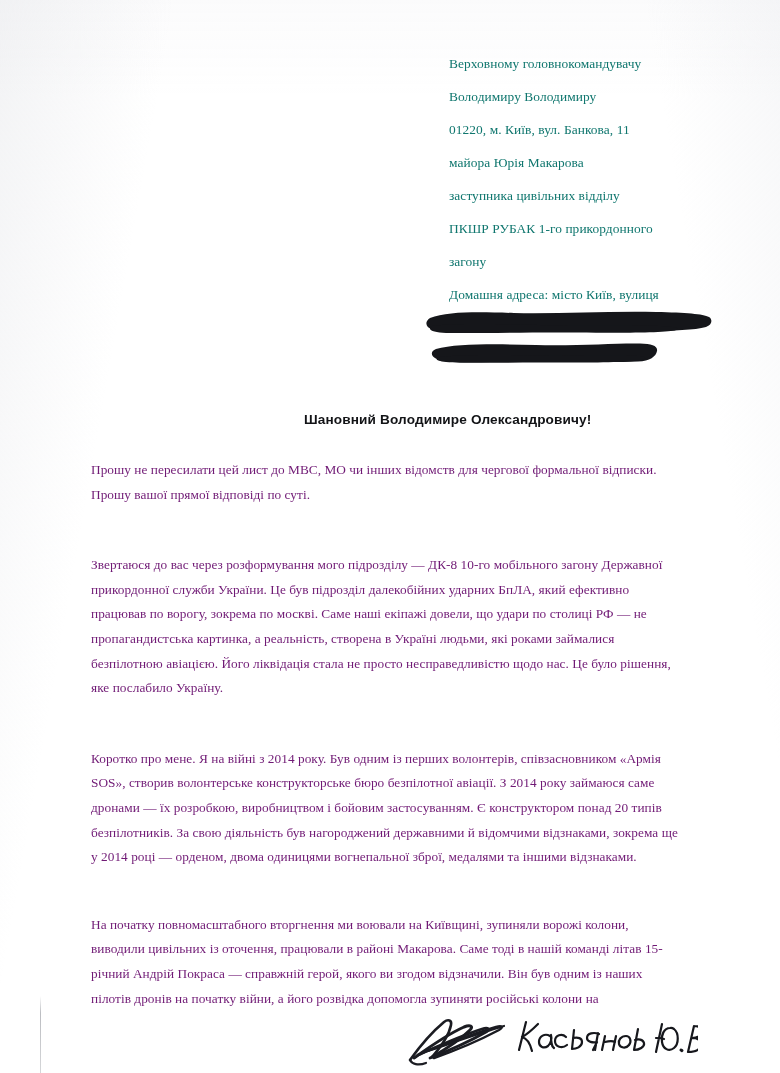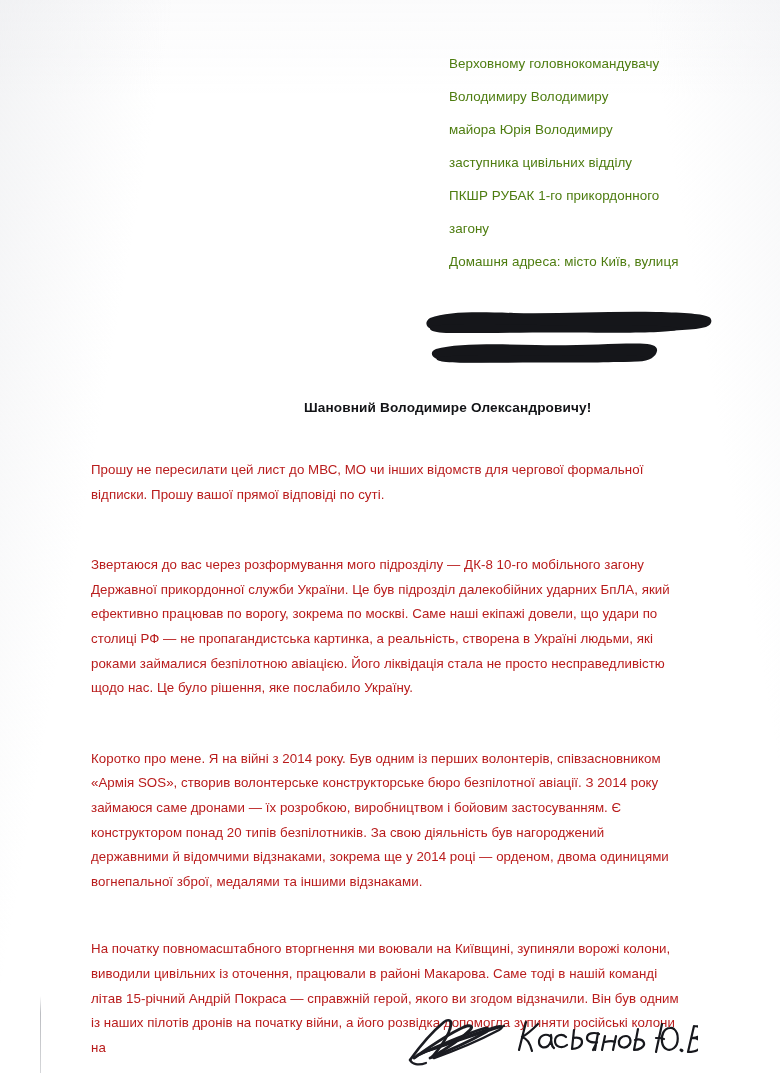--- a/index.html
+++ b/index.html
@@ -45,60 +45,62 @@
 
   
   #addressee {
     position: absolute;
     left: 449px;
     top: 47px;
     width: 242px;
     font-size: 13.4px;
     line-height: 33px;
     letter-spacing: 0.005em;
-    color: #4d7c0f;
+    color: #0f766e;
+    font-family: Liberation Serif, serif;
   }
   #addressee .aline { white-space: normal; }
 
   
   #redactions {
     position: absolute;
     left: 418px;
     top: 300px;
     width: 300px;
     height: 72px;
   }
   #redactions svg { display: block; width: 100%; height: 100%; }
 
   
   #salutation {
     position: absolute;
     left: 258px;
-    top: 400px;
+    top: 412px;
     font-size: 13.6px;
     font-weight: bold;
     letter-spacing: 0.01em;
     color: #121316;
     padding-left: 46px;
   }
 
   
   #body-text {
     position: absolute;
     left: 91px;
     top: 458px;
     width: 589px;
   }
   #body-text p {
     margin: 0 0 27px 0;
     font-size: 13.3px;
     line-height: 24.6px;
     letter-spacing: 0.003em;
-    color: #b91c1c;
+    color: #701a75;
     text-align: left;
+    font-family: Liberation Serif, serif;
   }
   #body-text p:last-child { margin-bottom: 0; }
 
   
   #body-text p.gap-lg { margin-bottom: 46px; }
   #body-text p.gap-md { margin-bottom: 43px; }
 
   
   #signature-area {
     position: absolute;
@@ -113,21 +115,22 @@
 <body>
 
 <div id="page">
 
   <div id="scan-texture"></div>
   <div id="page-edge-line"></div>
 
   <div id="addressee">
     <div class="aline">Верховному головнокомандувачу</div>
     <div class="aline">Володимиру Володимиру</div>
-    <div class="aline">майора Юрія Володимиру</div>
+    <div class="aline">01220, м. Київ, вул. Банкова, 11</div>
+    <div class="aline">майора Юрія Макарова</div>
     <div class="aline">заступника цивільних відділу</div>
     <div class="aline">ПКШР РУБАК 1-го прикордонного загону</div>
     <div class="aline">Домашня адреса: місто Київ, вулиця</div>
   </div>
 
   <div id="redactions">
     <svg viewBox="0 0 300 72" preserveAspectRatio="none" aria-hidden="true">
       <path fill="#15161a" d="M12,18 C30,11 62,12 96,13 C140,14 190,11 238,12 C268,12.5 285,14 291,17
                C295,19.5 294,25 288,27 C272,31.5 232,31 196,30.5
                C150,30 104,32 66,32 C40,32 22,31 14,29 C8,27.5 6,22 12,18 Z"></path>

